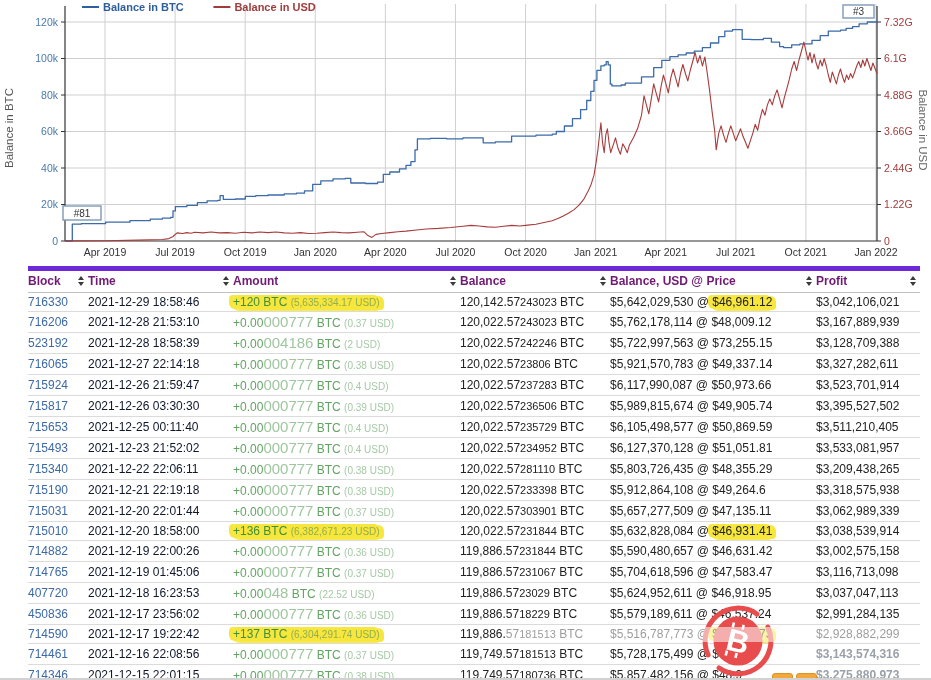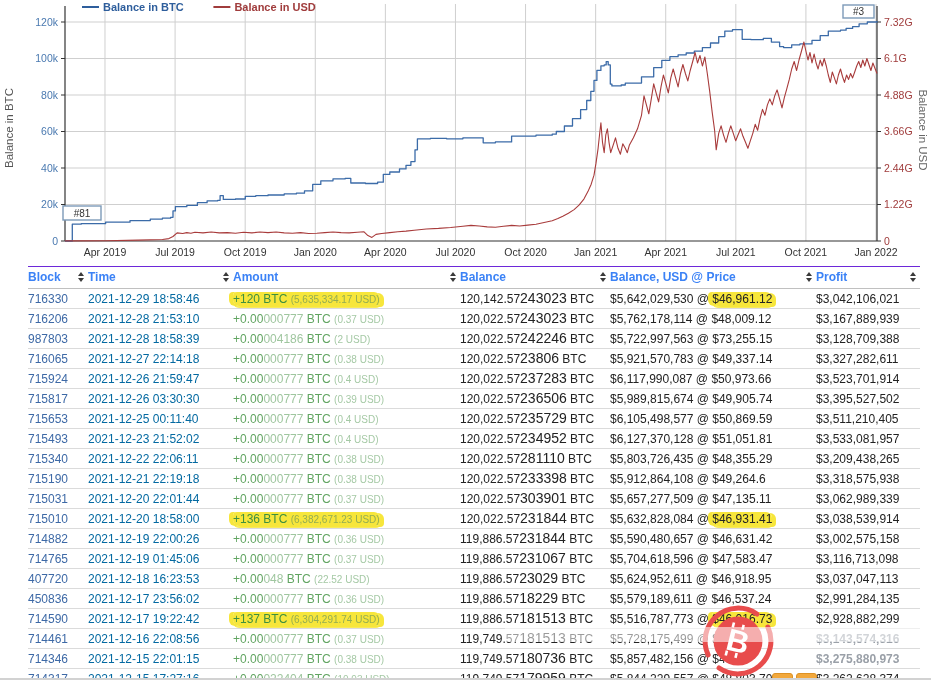--- a/index.html
+++ b/index.html
@@ -3,35 +3,35 @@
 <meta charset="utf-8">
 <style>
   html,body{margin:0;padding:0;background:#fff;font-family:"Liberation Sans",sans-serif;}
   .screen{position:relative;width:931px;height:680px;overflow:hidden;background:#fff;}
   .chart-wrap{position:relative;width:931px;height:264px;}
   svg text{font-family:"Liberation Sans",sans-serif;}
 
   
   .tbl{border-collapse:collapse;table-layout:fixed;width:892px;margin-left:28px;margin-top:2px;
        font-size:12px;color:#222;}
-  .tbl th{font-weight:bold;text-align:left;font-size:12px;color:#3b82f6;
-          border-top:1px solid #6d28d9;border-bottom:1px solid #c0c0c0;
+  .tbl th{font-weight:bold;text-align:left;font-size:12px;color:#701a75;
+          border-top:5px solid #6d28d9;border-bottom:1px solid #c0c0c0;
           padding:3px 0 4px 0;position:relative;white-space:nowrap;}
   .tbl td{border-bottom:1px solid #dbdbdb;padding:3px 0 2px 0;line-height:13px;
           white-space:nowrap;overflow:visible;vertical-align:middle;}
   .col-block{width:60px}.col-time{width:145px}.col-amount{width:227px}
   .col-bal{width:150px}.col-usd{width:206px}.col-profit{width:104px}
   a.block-link{color:#3d69a6;text-decoration:none;cursor:pointer;}
-  .time-cell{color:#0369a1;}
+  .time-cell{color:#0f172a;}
   .amt{color:#62a562;}
-  .amt-sm{color:#9fc69f;font-size:12px;text-align:right;}
+  .amt-sm{color:#9fc69f;font-size:15px;text-align:right;}
   .amt-usd{color:#a5c9a5;font-size:10px;}
   .amt-big{color:#3f8f3f;}
   .amt-usd-big{color:#93ad52;font-size:10px;}
-  .bal-sm{font-size:14px;color:#222;}
+  .bal-sm{font-size:11px;color:#222;}
   .price{color:#222;}
   .hl{background:#f7e63b;border-radius:4px 6px 4px 6px;
       box-shadow:-4px 0 0 #f7e63b,4px 1px 0 #f7e63b,0 2px 0 rgba(247,230,59,.85);}
   .faded{color:#9aa0a8;font-weight:bold;}
   .sort{position:absolute;right:3px;top:50%;margin-top:-6px;width:7px;height:12px;display:inline-block;}
   .sort .up{width:0;height:0;border-left:3.5px solid transparent;border-right:3.5px solid transparent;
             border-bottom:4px solid #3a3a3a;margin-bottom:2px;}
   .sort .dn{width:0;height:0;border-left:3.5px solid transparent;border-right:3.5px solid transparent;
             border-top:4px solid #3a3a3a;}
 
@@ -167,21 +167,21 @@
         </tr>
         <tr>
           <td><a class="block-link" href="#">716206</a></td>
           <td class="time-cell">2021-12-28 21:53:10</td>
           <td><span class="amt">+0.00</span><span class="amt-sm">000777</span><span class="amt"> BTC </span><span class="amt-usd">(0.37 USD)</span></td>
           <td><span>120,022.57</span><span class="bal-sm">243023</span><span> BTC</span></td>
           <td><span>$5,762,178,114 @ </span><span class="price">$48,009.12</span></td>
           <td class="">$3,167,889,939</td>
         </tr>
         <tr>
-          <td><a class="block-link" href="#">987803</a></td>
+          <td><a class="block-link" href="#">523192</a></td>
           <td class="time-cell">2021-12-28 18:58:39</td>
           <td><span class="amt">+0.00</span><span class="amt-sm">004186</span><span class="amt"> BTC </span><span class="amt-usd">(2 USD)</span></td>
           <td><span>120,022.57</span><span class="bal-sm">242246</span><span> BTC</span></td>
           <td><span>$5,722,997,563 @ </span><span class="price">$73,255.15</span></td>
           <td class="">$3,128,709,388</td>
         </tr>
         <tr>
           <td><a class="block-link" href="#">716065</a></td>
           <td class="time-cell">2021-12-27 22:14:18</td>
           <td><span class="amt">+0.00</span><span class="amt-sm">000777</span><span class="amt"> BTC </span><span class="amt-usd">(0.38 USD)</span></td>

